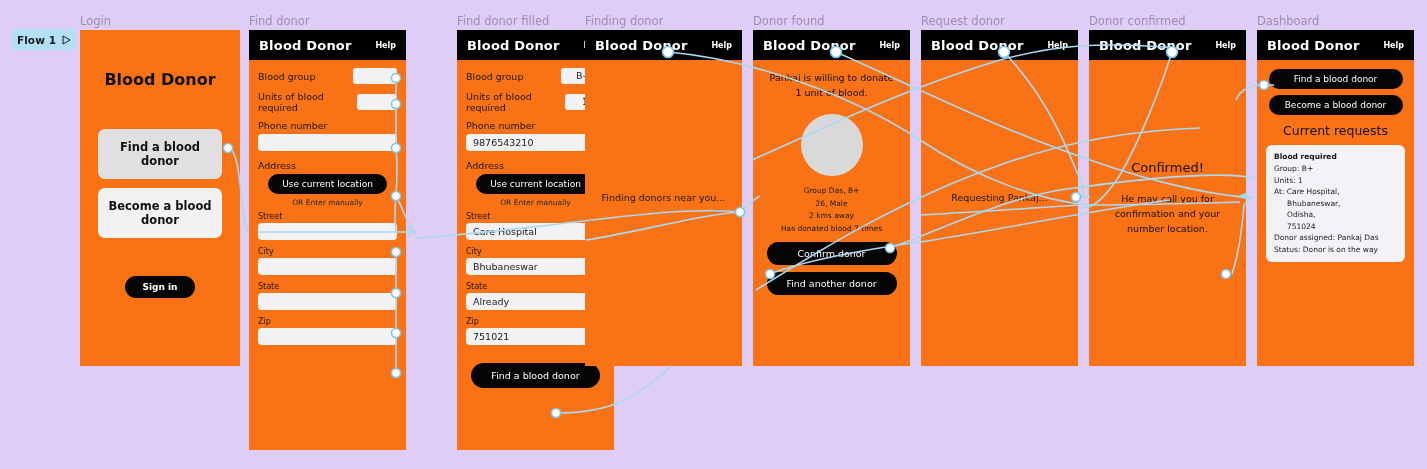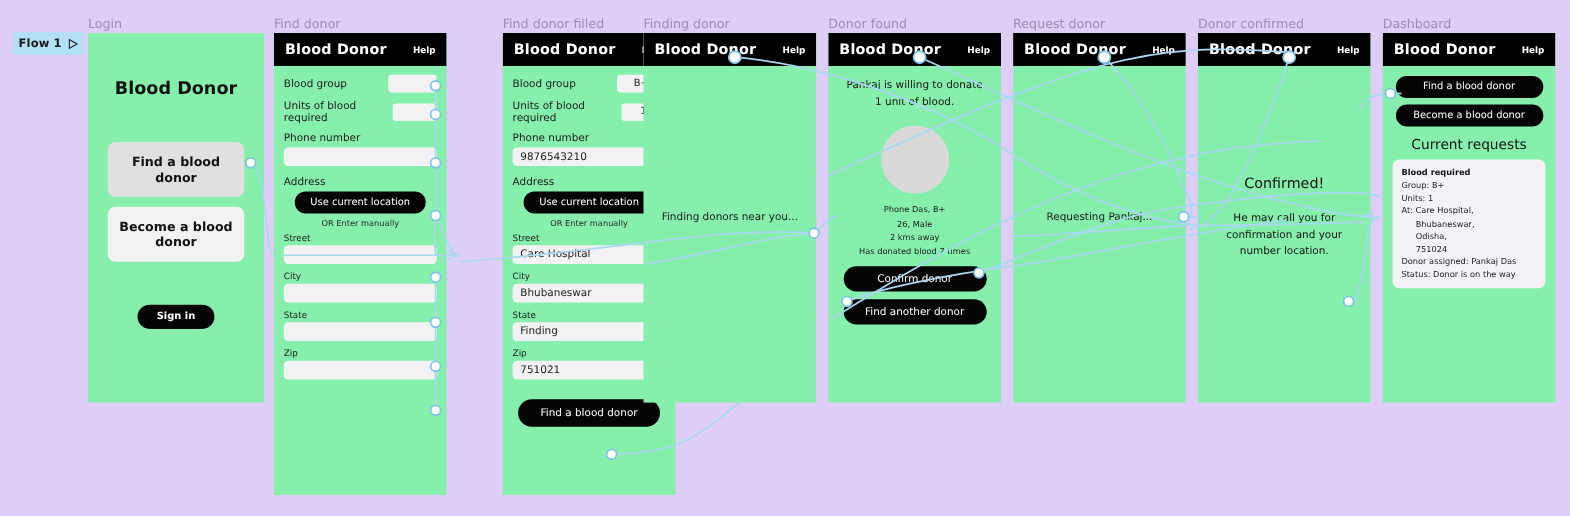--- a/index.html
+++ b/index.html
@@ -25,21 +25,21 @@
   .flow-tag .play{display:block;}
 
   
   .frame{position:absolute;z-index:3;}
   .frame-title{
     position:absolute;left:0;top:-16px;
     font-size:11.5px;color:#9a8fb0;white-space:nowrap;
   }
   .phone{
     position:absolute;left:0;top:0;
-    background:#86efac;
+    background:#f97316;
     overflow:hidden;
   }
   .appbar{
     height:30px;background:#000000;
     display:flex;align-items:center;justify-content:space-between;
     padding:0 10px;box-sizing:border-box;
   }
   .appbar .brand{color:#fff;font-size:13px;font-weight:700;letter-spacing:.2px;}
   .appbar .help{color:#fff;font-size:8px;font-weight:700;}
 
@@ -289,21 +289,21 @@
         <span class="fld-lbl">Phone number</span>
         <div class="inp-full">9876543210</div>
         <span class="fld-lbl" style="margin-top:9px;">Address</span>
         <button class="loc-btn">Use current location</button>
         <div class="or-line">OR Enter manually</div>
         <span class="fld-lbl sm">Street</span>
         <div class="inp-full">Care Hospital</div>
         <span class="fld-lbl sm" style="margin-top:7px;">City</span>
         <div class="inp-full">Bhubaneswar</div>
         <span class="fld-lbl sm" style="margin-top:7px;">State</span>
-        <div class="inp-full">Finding</div>
+        <div class="inp-full">Already</div>
         <span class="fld-lbl sm" style="margin-top:7px;">Zip</span>
         <div class="inp-full">751021</div>
         <button class="find-btn">Find a blood donor</button>
       </div>
     </div>
   </div>
 
   <div class="frame" style="left:585px;top:30px;width:157px;height:336px;">
     <div class="frame-title">Finding donor</div>
     <div class="phone" style="width:157px;height:336px;">
@@ -322,21 +322,21 @@
         <span class="brand">Blood Donor</span>
         <span class="help">Help</span>
       </div>
       <div class="body" style="padding:0 8px;">
         <div class="df-head">
           <div>Pankaj is willing to donate</div>
           <div>1 unit of blood.</div>
         </div>
         <div class="avatar"></div>
         <div class="df-meta">
-          <div>Phone Das, B+</div>
+          <div>Group Das, B+</div>
           <div>26, Male</div>
           <div>2 kms away</div>
           <div>Has donated blood 7 times</div>
         </div>
         <button class="df-btn">Confirm donor</button>
         <button class="df-btn">Find another donor</button>
       </div>
     </div>
   </div>
 

